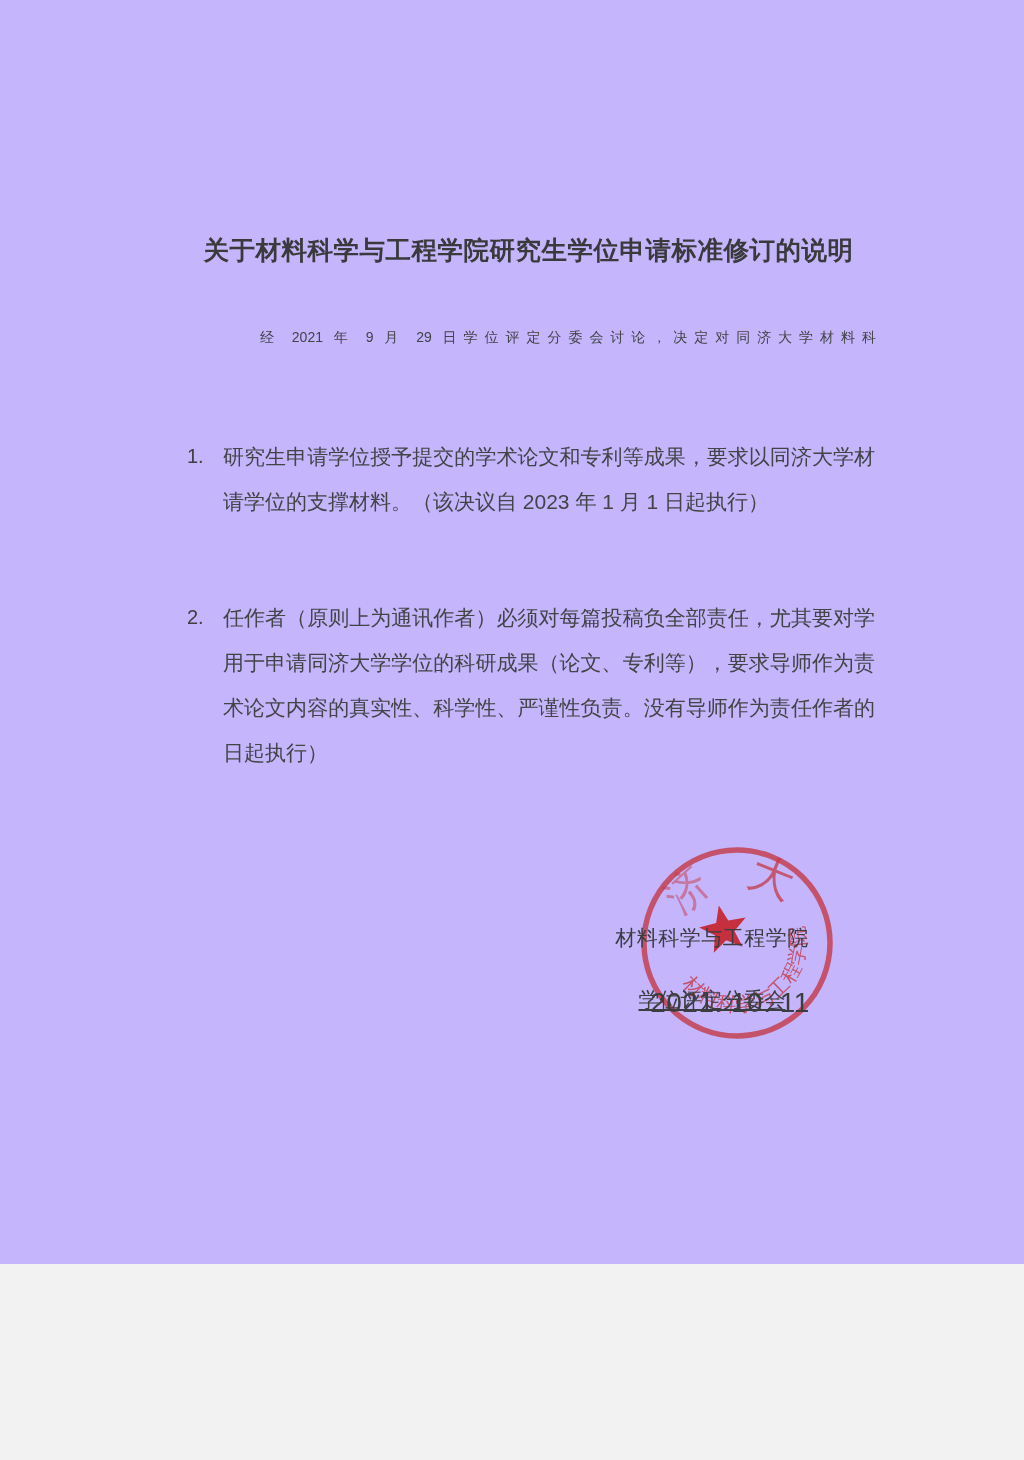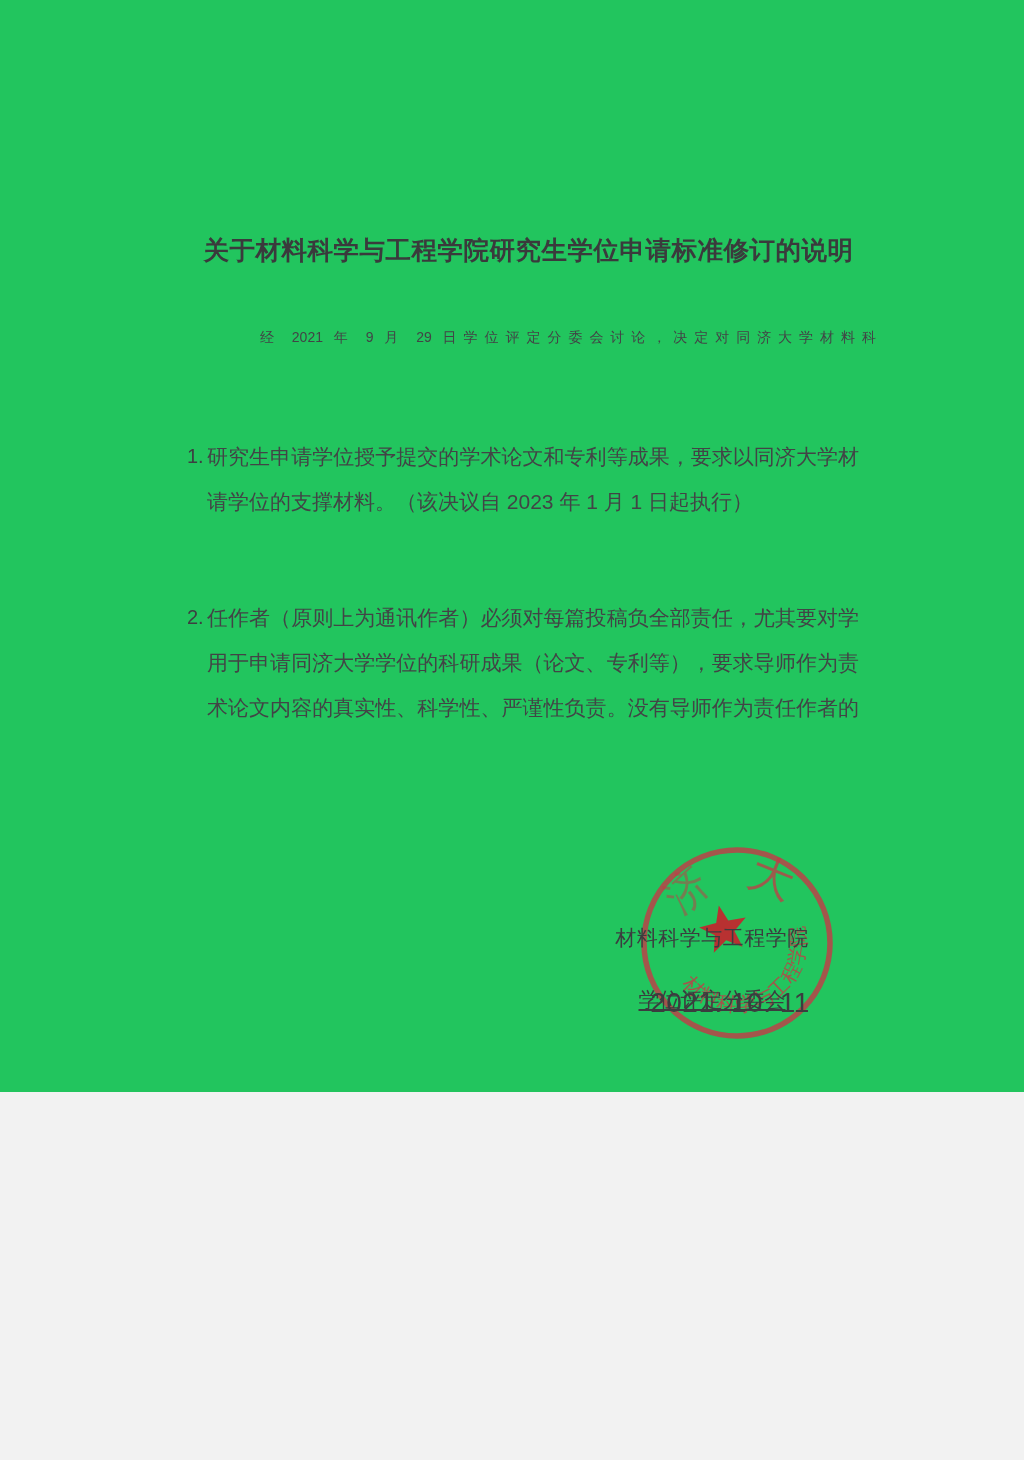--- a/index.html
+++ b/index.html
@@ -3,22 +3,22 @@
 <meta charset="utf-8">
 <style>
   html, body { margin: 0; padding: 0; }
   body {
     width: 1024px; height: 1460px;
     background: #f2f2f2;
     font-family: "Liberation Sans", sans-serif;
   }
   .page {
     position: relative;
-    width: 1024px; height: 1092px;
-    background: #22c55e;
+    width: 1024px; height: 1264px;
+    background: #c4b5fd;
     overflow: hidden;
     color: #414345;
   }
   .doc-title {
     position: absolute;
     top: 233px; left: 0; width: 1024px;
     box-sizing: border-box;
     padding-left: 33px;
     text-align: center;
     font-size: 25.5px;
@@ -47,21 +47,21 @@
     line-height: 45px;
     color: #424446;
   }
   .list-item .num {
     position: absolute;
     left: 0; top: 0;
     width: 30px;
     font-size: 20px;
     color: #3d3f41;
   }
-  .list-item .lines { margin-left: 20px; width: 652px; }
+  .list-item .lines { margin-left: 36px; width: 652px; }
   .list-item .line { white-space: nowrap; }
   .list-item .line.just {
     text-align: justify;
     text-align-last: justify;
   }
   #item-1 { top: 434px; }
   #item-2 { top: 595px; }
   .sig-line {
     position: absolute;
     z-index: 3;
@@ -100,20 +100,21 @@
       <div class="line">请学位的支撑材料。（该决议自 2023 年 1 月 1 日起执行）</div>
     </div>
   </div>
 
   <div class="list-item" id="item-2">
     <div class="num">2.</div>
     <div class="lines">
       <div class="line just">任作者（原则上为通讯作者）必须对每篇投稿负全部责任，尤其要对学</div>
       <div class="line just">用于申请同济大学学位的科研成果（论文、专利等），要求导师作为责</div>
       <div class="line just">术论文内容的真实性、科学性、严谨性负责。没有导师作为责任作者的</div>
+      <div class="line">日起执行）</div>
     </div>
   </div>
 
   <svg class="seal" viewBox="0 0 200 200" xmlns="http://www.w3.org/2000/svg">
     <defs>
       <path id="seal-arc" d="M 32.8 110.6 A 68 68 0 0 0 167.2 110.6" fill="none"></path>
     </defs>
     <circle cx="100" cy="100" r="93" fill="none" stroke-width="5.5" opacity="0.8" stroke="#c43a46"></circle>
     <polygon points="0,-25 -6.2,-8.5 -23.8,-7.7 -10,3.2 -14.7,20.2 0,10.5 14.7,20.2 10,3.2 23.8,-7.7 6.2,-8.5" transform="translate(87,87) rotate(-12)" opacity="0.92" fill="#c5242e"></polygon>
     <text transform="translate(50,47) rotate(-42)" font-size="42" text-anchor="middle" dominant-baseline="central" opacity="0.5" fill="#c43a46">济</text>

